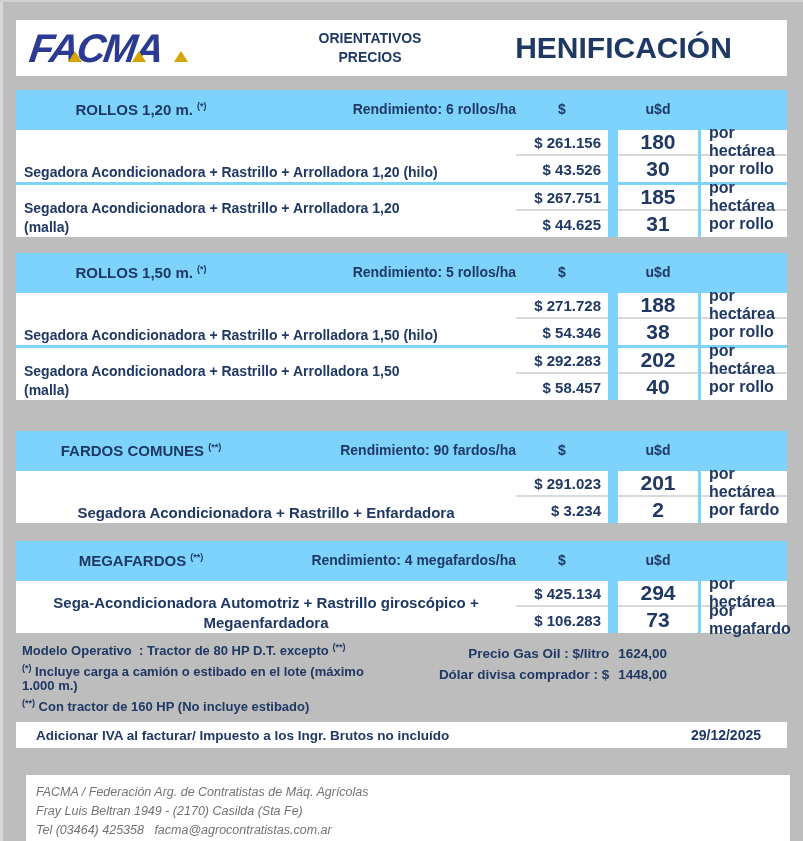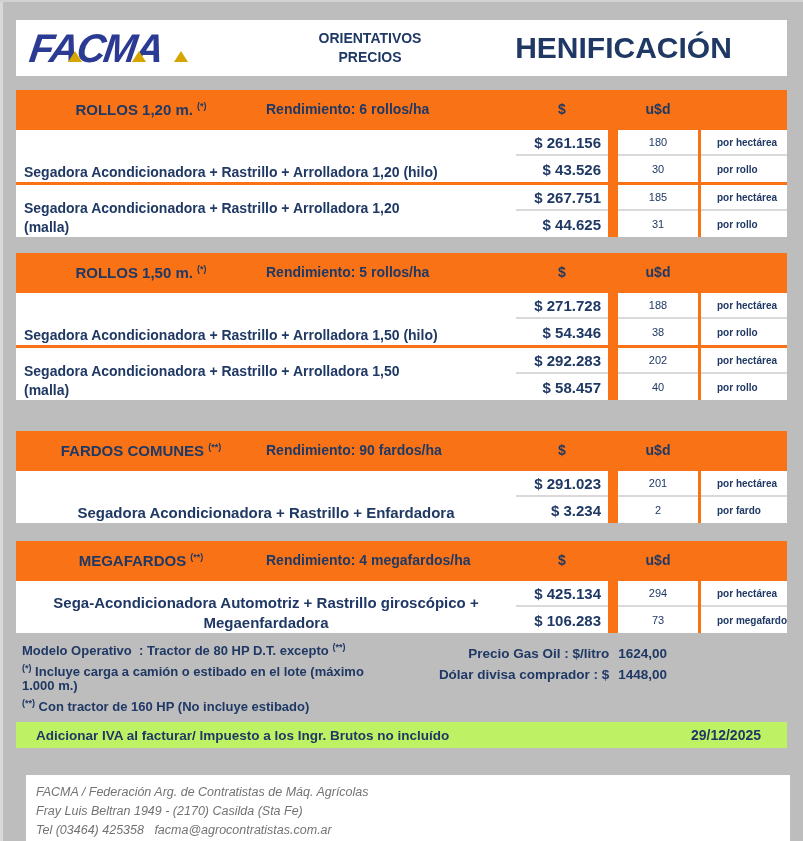--- a/index.html
+++ b/index.html
@@ -24,71 +24,71 @@
     display:inline-block;
   }
   .tri{position:absolute;bottom:6px;width:0;height:0;
     border-left:7px solid transparent;border-right:7px solid transparent;
     border-bottom:11px solid #d7a500;}
   .tri1{left:52px}.tri2{left:116px}.tri3{left:158px}
   .subtitle{width:180px;text-align:center;font-weight:bold;font-size:14px;line-height:1.35;}
   .main-title{flex:1;text-align:center;font-weight:bold;font-size:30px;letter-spacing:0px;}
 
   
-  .section{margin:0 16px;background:#f97316;}
+  .section{margin:0 16px;background:#7dd3fc;}
   .s1{margin-top:14px}.s2{margin-top:16px}.s3{margin-top:31px}.s4{margin-top:18px}
   .sec-header{
     height:38px;display:grid;
     grid-template-columns:1fr 92px 10px 80px 3px 86px;
     align-items:center;
   }
   .sh-left{grid-column:1;display:flex;}
   .sh-title{width:50%;text-align:center;font-weight:bold;font-size:15px;}
   .sh-title sup{font-size:9px;}
-  .sh-rend{width:50%;text-align:left;font-weight:bold;font-size:14px;}
+  .sh-rend{width:50%;text-align:right;font-weight:bold;font-size:14px;}
   .sh-c2{grid-column:2;text-align:center;font-weight:bold;font-size:14px;}
   .sh-c4{grid-column:4;text-align:center;font-weight:bold;font-size:14px;}
 
   .group{
     display:grid;
     grid-template-columns:1fr 92px 10px 80px 3px 86px;
     grid-template-rows:26px 26px;
     margin-top:2px;
   }
   .group + .group{margin-top:3px;}
   .cell{background:#ffffff;box-sizing:border-box;}
   .desc{
     grid-column:1;grid-row:1/3;
     display:flex;flex-direction:column;justify-content:flex-end;
     padding-left:8px;font-weight:bold;font-size:14px;line-height:1.35;
   }
   .desc.center{align-items:center;text-align:center;padding-left:0;font-size:15px;}
   .price{grid-column:2;display:flex;align-items:center;justify-content:flex-end;
     padding-right:7px;font-weight:bold;font-size:15px;}
   .usd{grid-column:4;display:flex;align-items:center;justify-content:center;
-    font-weight:normal;font-size:11px;}
-  .unit{grid-column:6;display:flex;align-items:center;padding-left:16px;
-    font-weight:bold;font-size:10px;}
+    font-weight:bold;font-size:21px;}
+  .unit{grid-column:6;display:flex;align-items:center;padding-left:8px;
+    font-weight:bold;font-size:16px;}
   .r1{grid-row:1;border-bottom:2px solid #d9d9d9;}
   .r2{grid-row:2;}
 
   
   .notes{display:flex;margin:4px 16px 0 16px;}
   .notes-left{flex:1;padding-left:6px;font-weight:bold;font-size:13px;line-height:1.06;}
   .notes-left div{margin-top:6px;}
   .notes-left sup{font-size:9px;}
   .notes-right{width:270px;margin-right:120px;text-align:right;font-weight:bold;
     font-size:13.5px;padding-top:4px;line-height:1.1;}
   .notes-right div{margin-top:6px;}
   .rate-val{margin-left:9px;}
   .pre{white-space:pre-wrap;}
 
   
   .tax-bar{
-    margin:8px 16px 0 16px;height:26px;background:#bef264;
+    margin:8px 16px 0 16px;height:26px;background:#ffffff;
     display:flex;align-items:center;justify-content:space-between;
     padding:0 26px 0 20px;box-sizing:border-box;
     font-weight:bold;font-size:13.5px;
   }
   .tax-date{font-size:14px;}
 
   
   .footer-box{
     margin:27px 13px 0 26px;background:#ffffff;
     padding:8px 10px 10px 10px;

